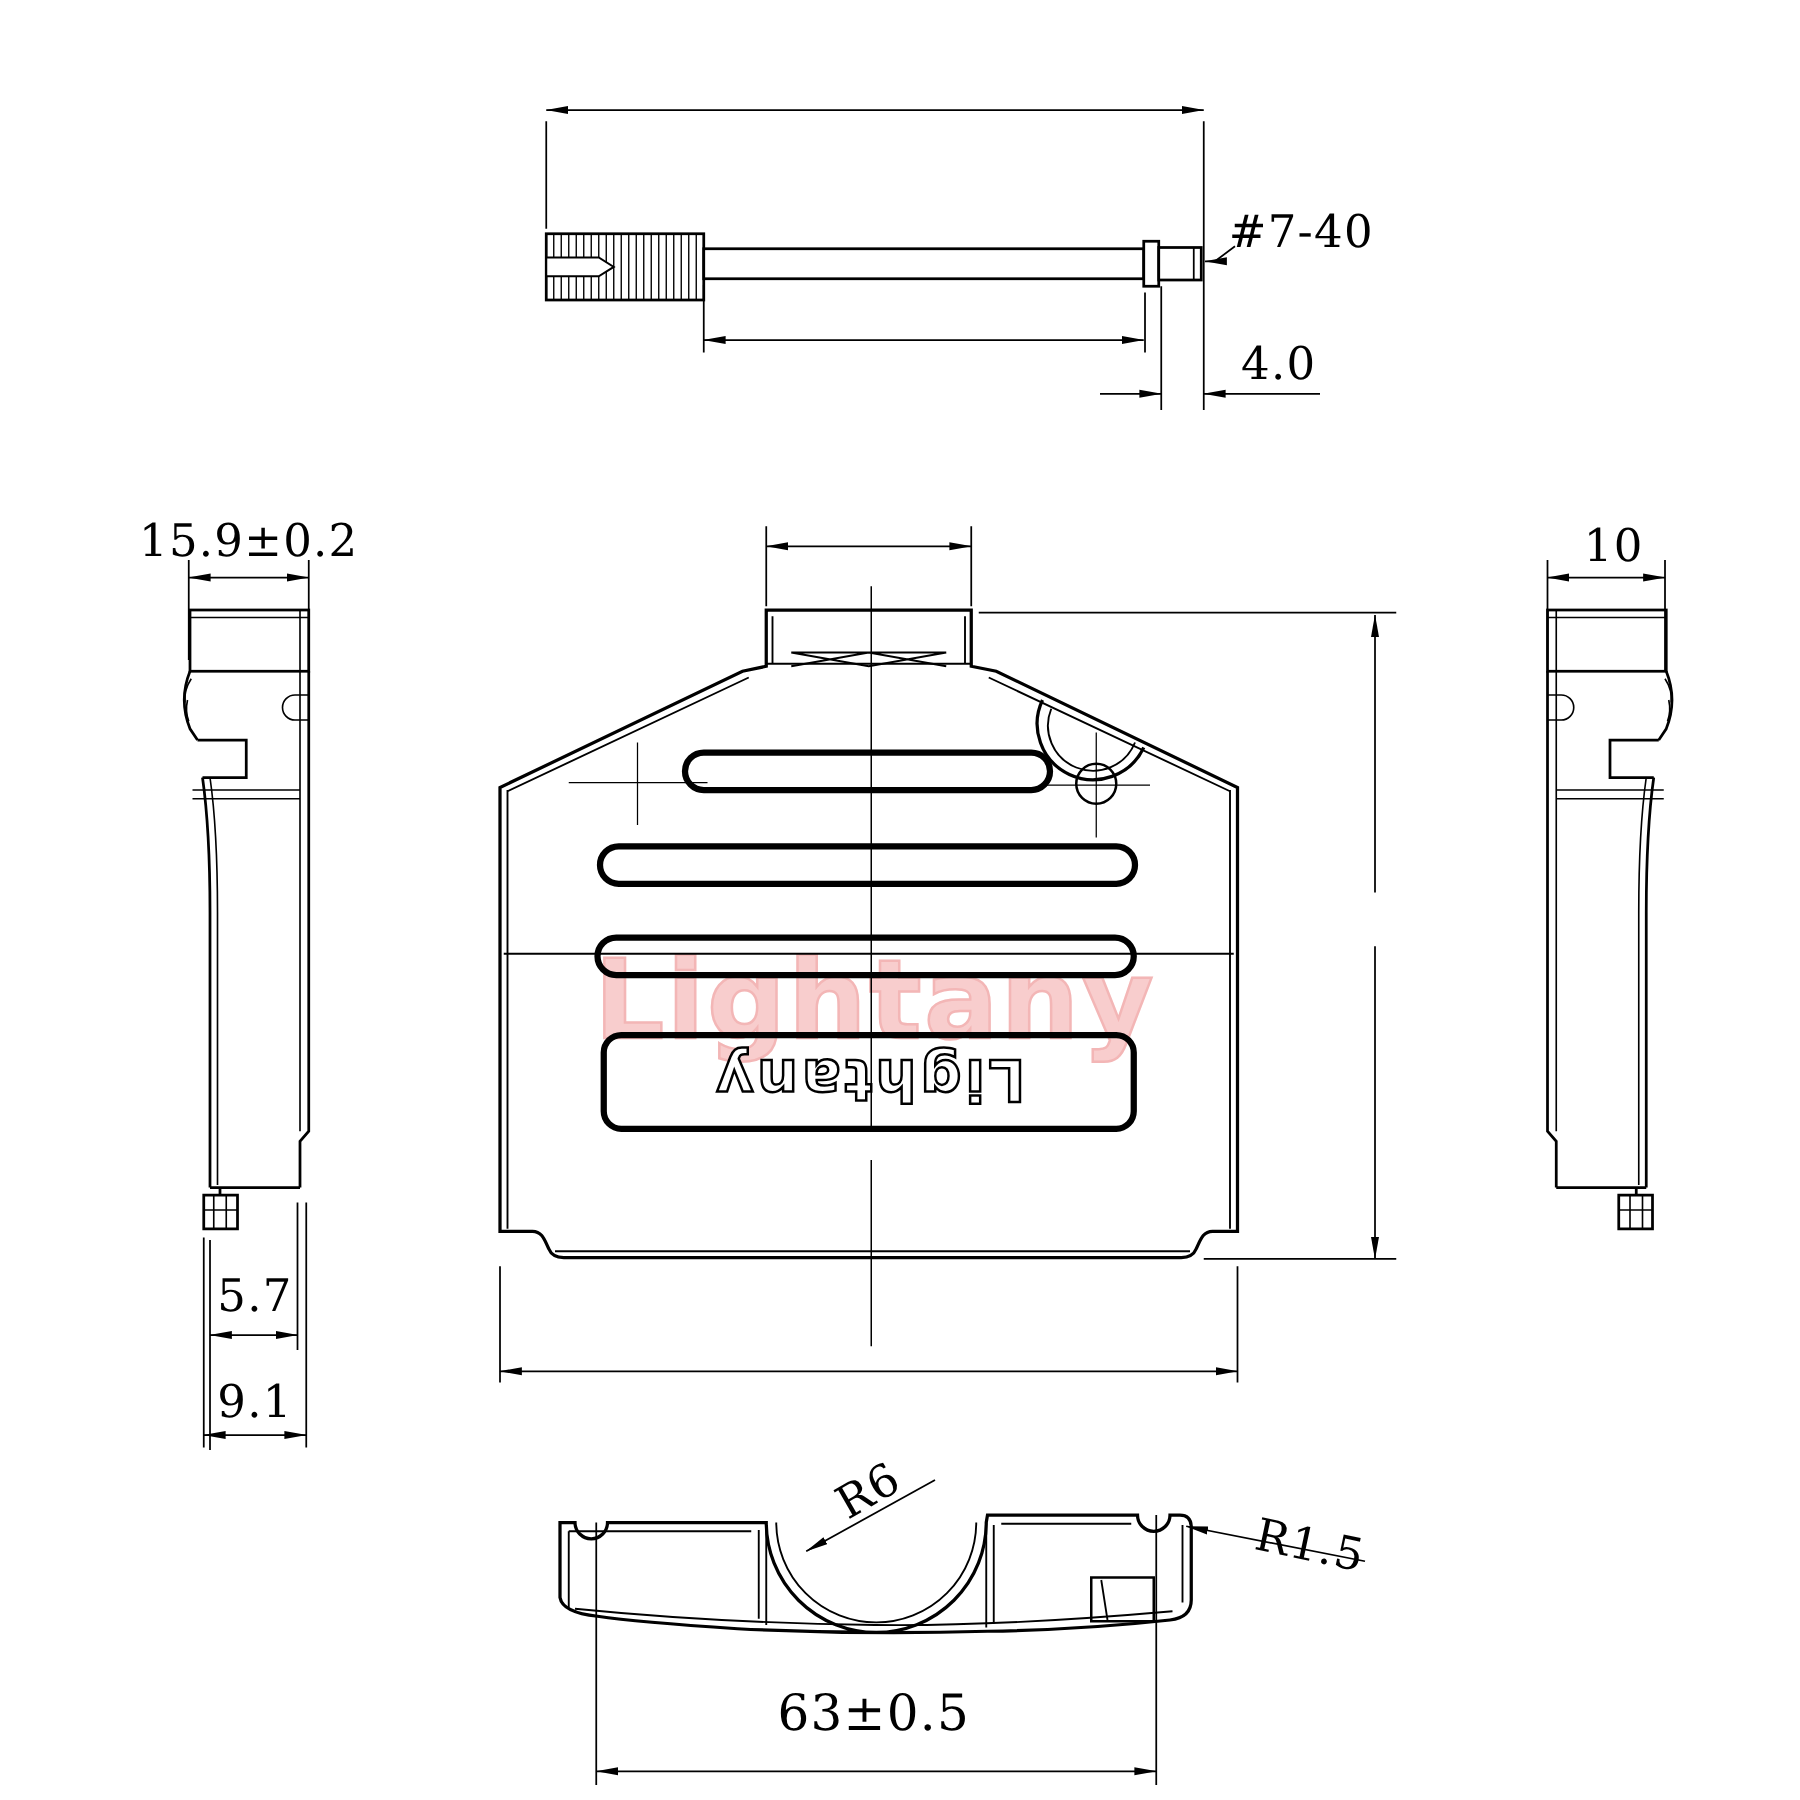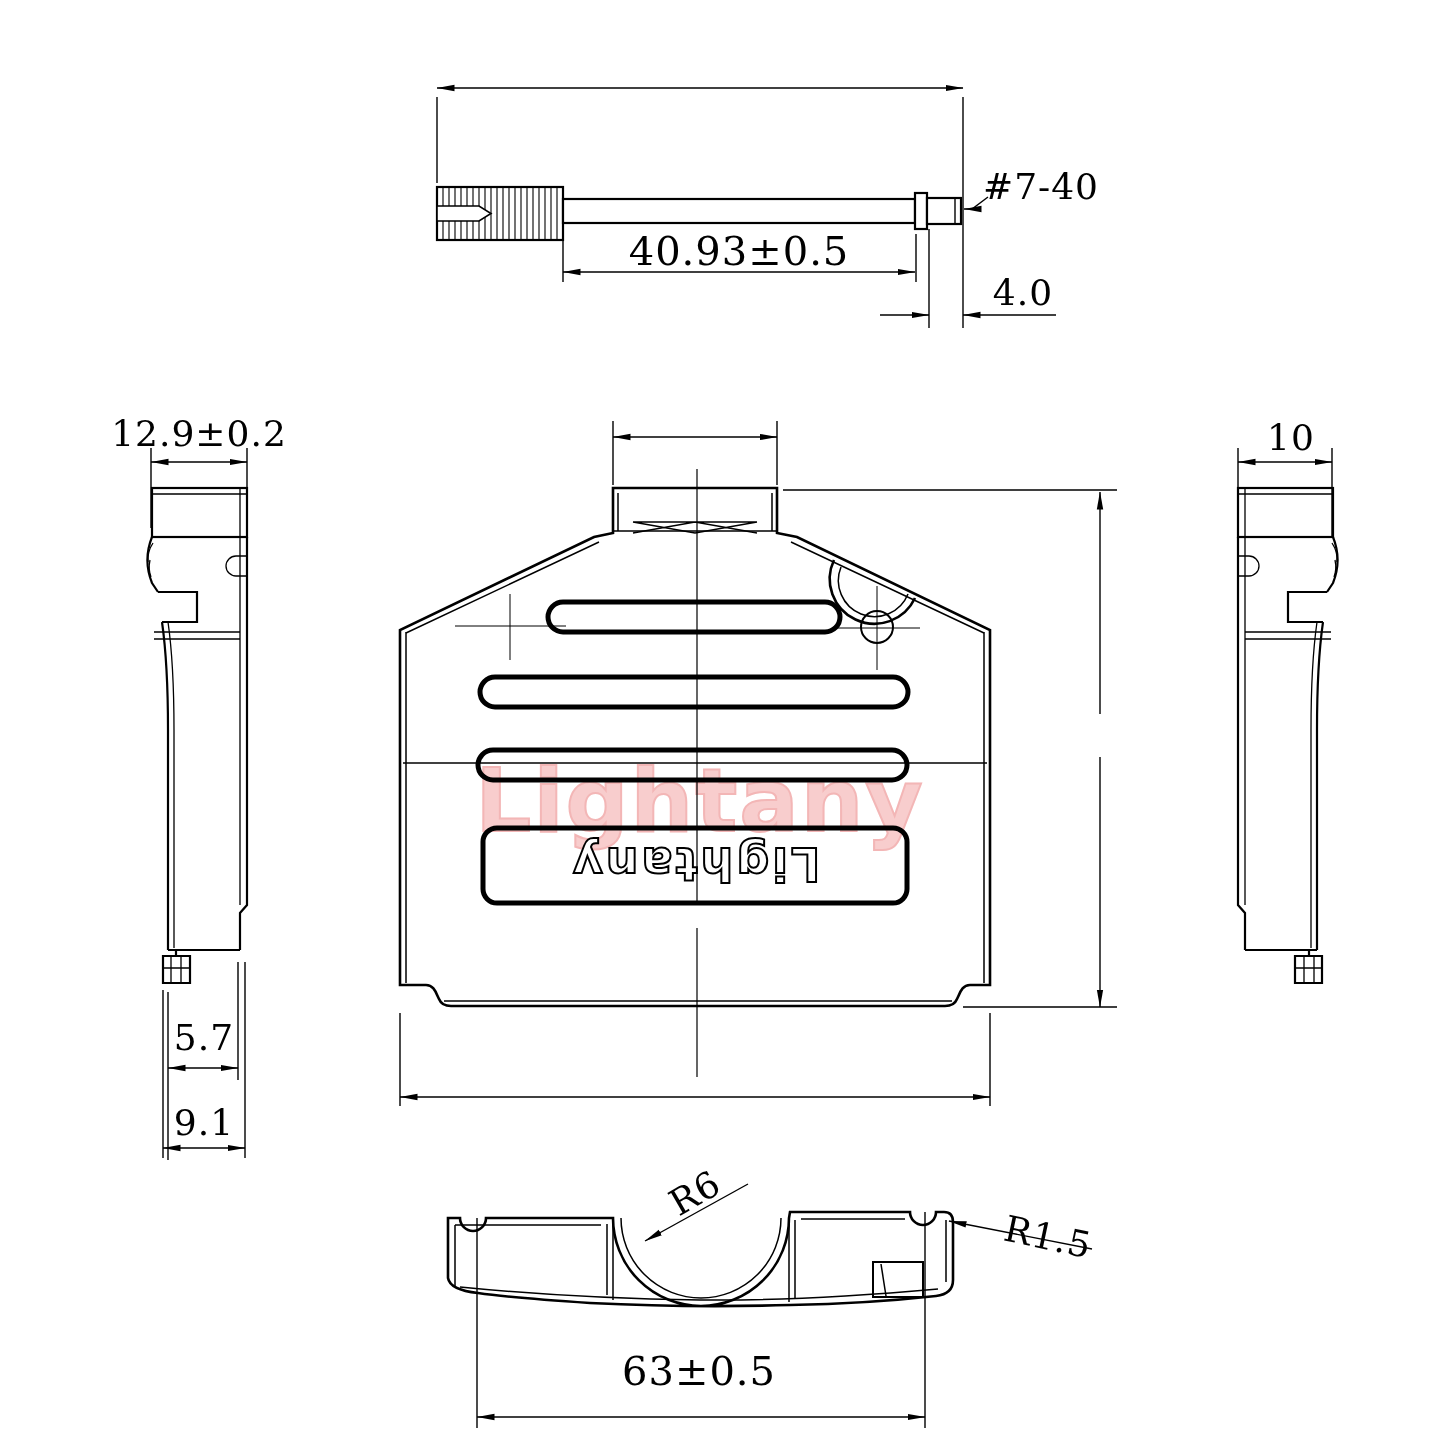--- a/index.html
+++ b/index.html
@@ -141,25 +141,24 @@
       </g>
     </g>
     <g stroke="#000" fill="none" stroke-width="1.4">
       <path d="M477,1218 V1428 M925,1212 V1428"></path>
       <line x1="477" y1="1417" x2="925" y2="1417" marker-start="url(#ah)" marker-end="url(#ah)"></line>
       <path d="M645,1241 L748,1184" marker-start="url(#ah)"></path>
       <path d="M949,1221 L1092,1249" marker-start="url(#ah)"></path>
     </g>
   </svg>
 
-  <div class="dim" style="left:739px;top:251px">40.93±0.5</div>
   <div class="dim small" style="left:1041px;top:186px">#7-40</div>
   <div class="dim small" style="left:1023px;top:292px">4.0</div>
 
-  <div class="dim small" style="left:199px;top:433px">12.9±0.2</div>
+  <div class="dim small" style="left:199px;top:433px">15.9±0.2</div>
   <div class="dim small" style="left:204px;top:1037px">5.7</div>
   <div class="dim small" style="left:204px;top:1122px">9.1</div>
 
 
   <div class="dim small" style="left:1291px;top:437px">10</div>
 
   <div class="dim small rotneg" style="left:695px;top:1193px">R6</div>
   <div class="dim small rotpos" style="left:1048px;top:1237px">R1.5</div>
   <div class="dim" style="left:699px;top:1371px">63±0.5</div>
 

